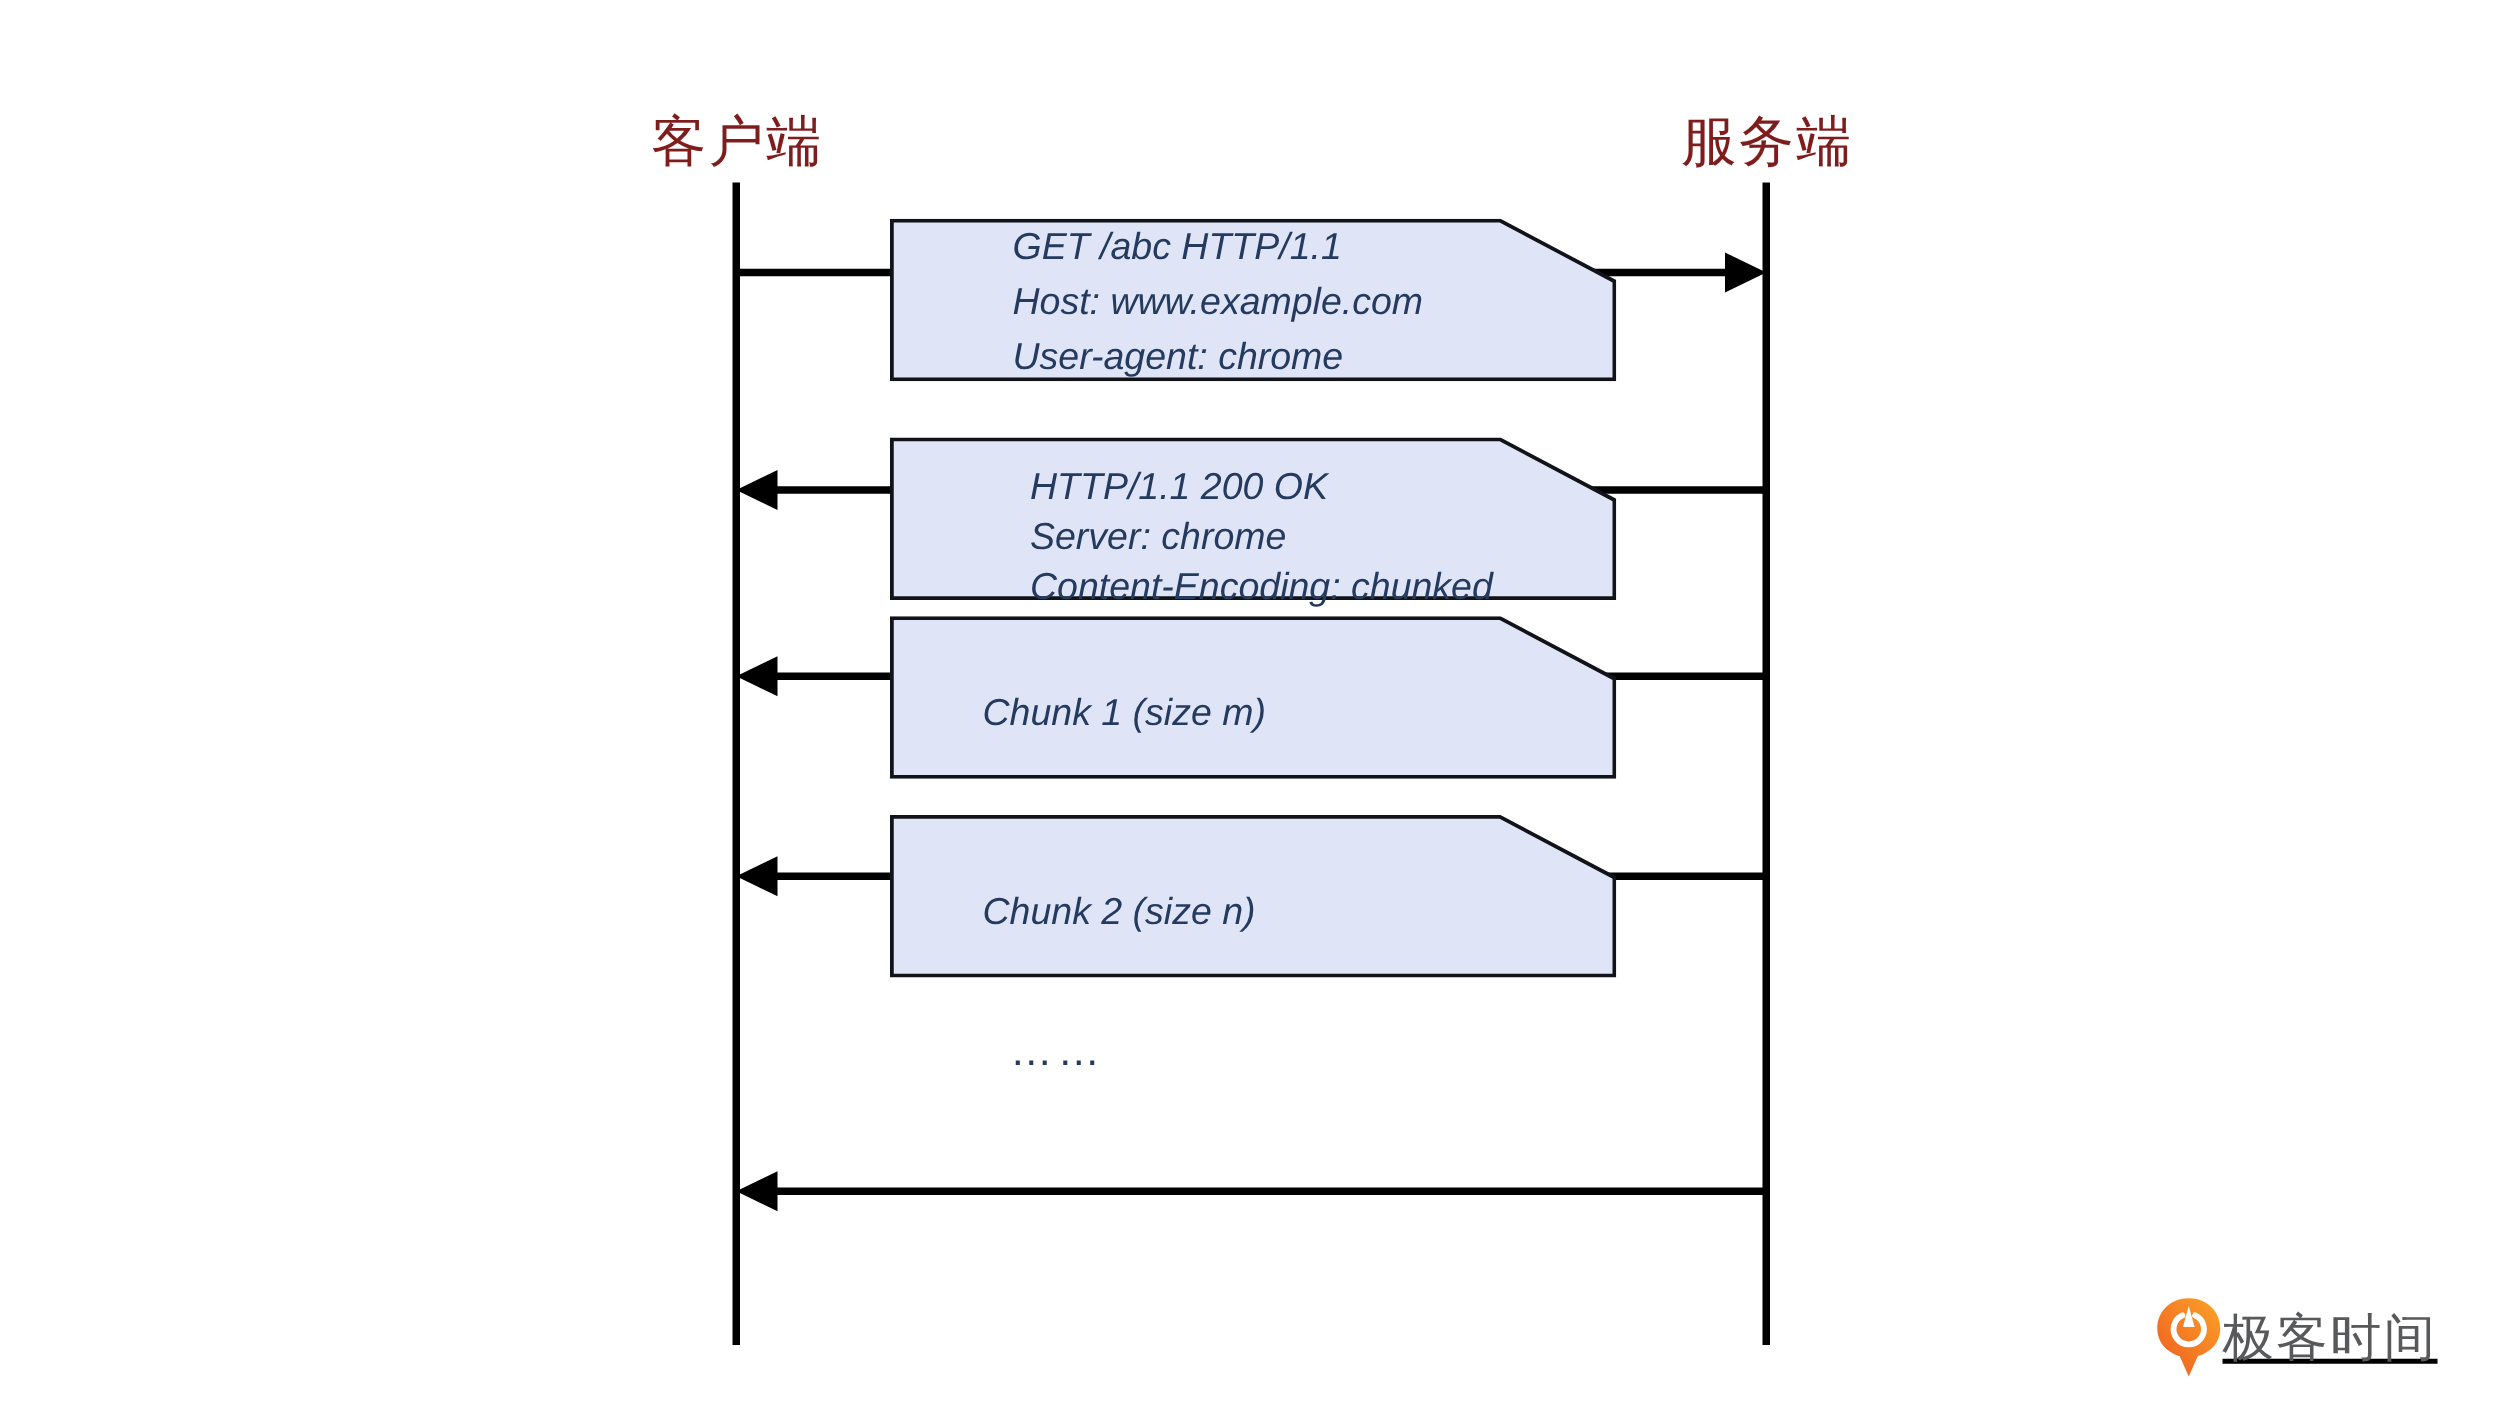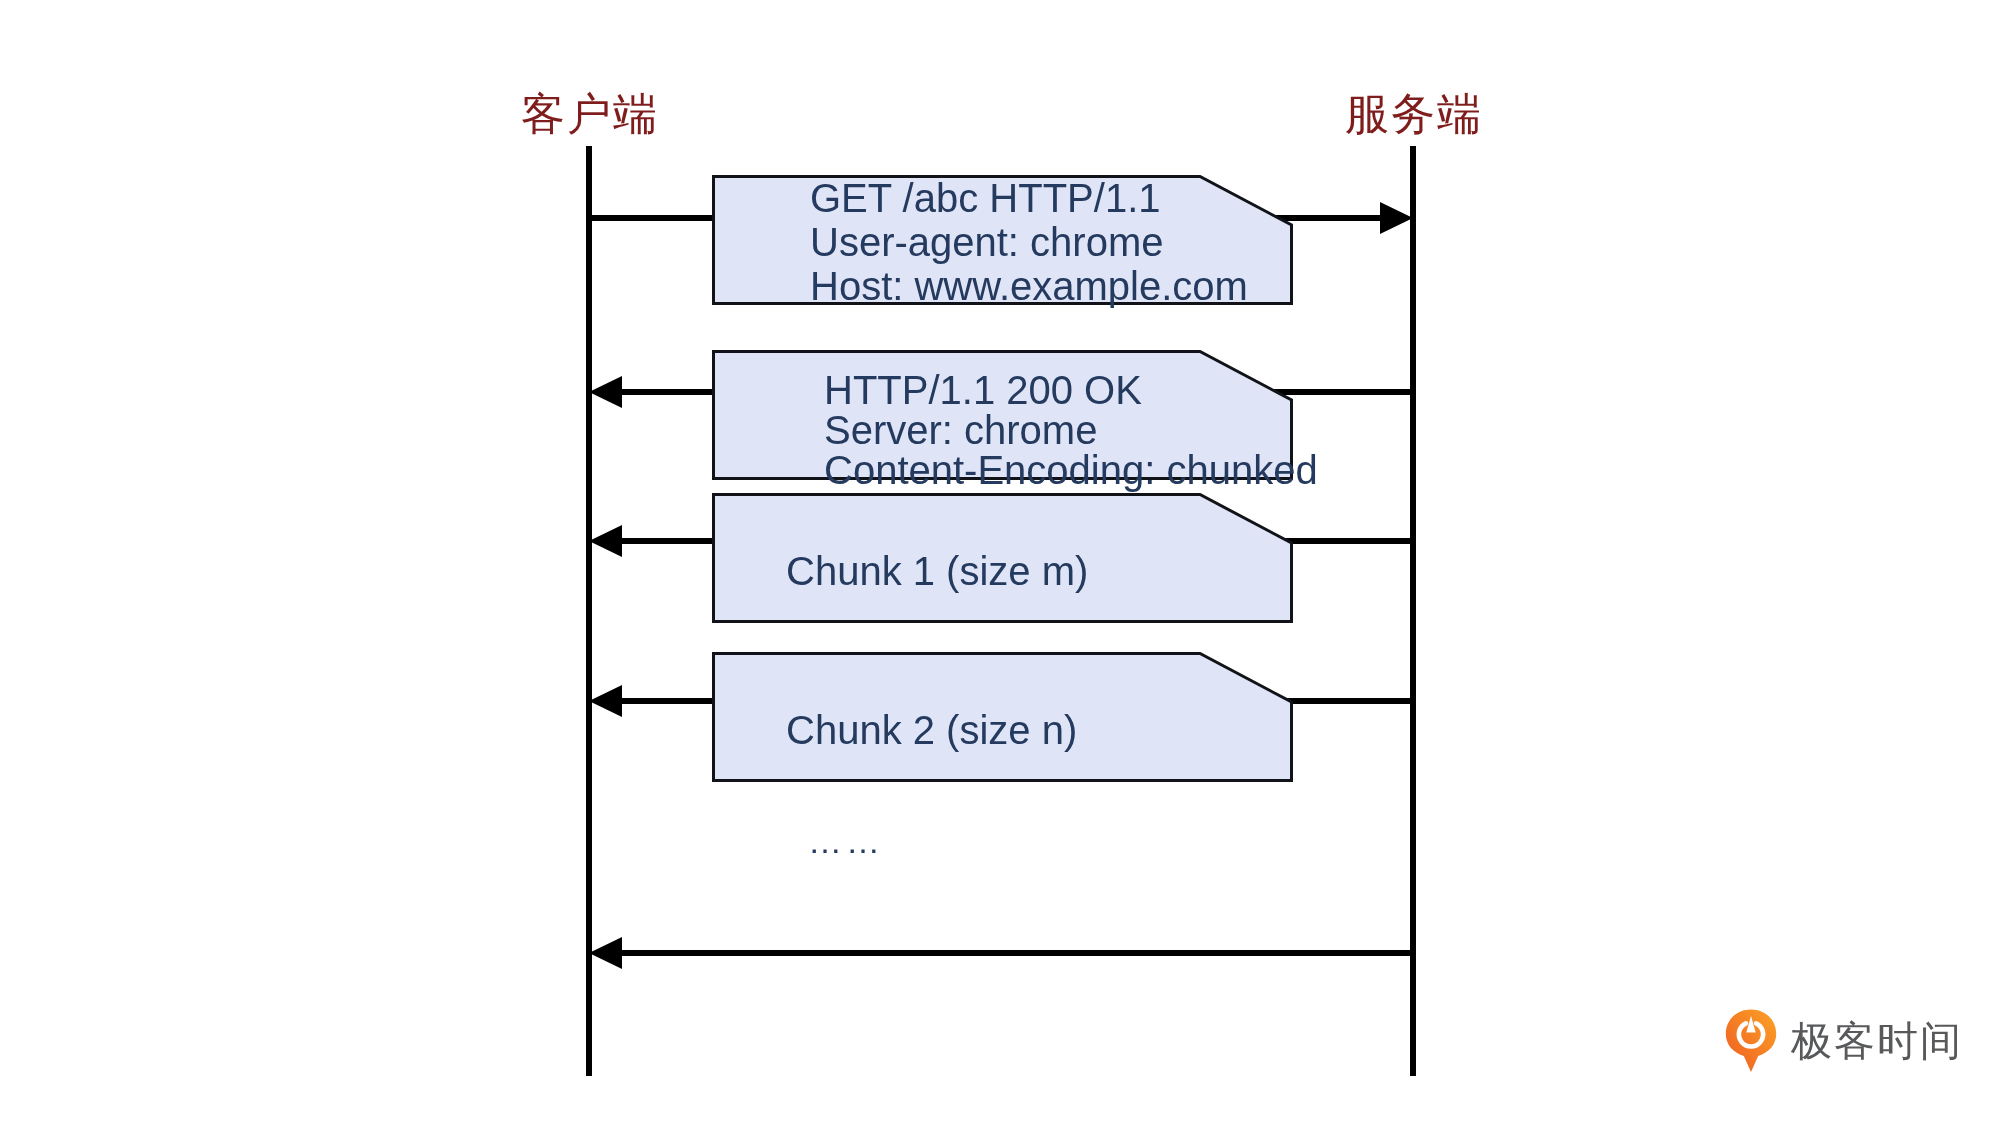--- a/index.html
+++ b/index.html
@@ -86,46 +86,47 @@
     left: 0; top: 0;
     width: 100%; height: 100%;
     display: block;
   }
   .msg-box .lines {
     position: absolute;
     left: 0; top: 0; right: 0; bottom: 0;
     display: flex;
     flex-direction: column;
     color: #243a5e;
-    font-size: 40px;
-    white-space: nowrap;
+    font-size: 30px;
+    white-space: nowrap;
+    font-style: italic;
   }
   .b1 .lines { padding-left: 98px; padding-top: 1px;  line-height: 44px; }
   .b2 .lines { padding-left: 112px; padding-top: 20px; line-height: 40px; }
   .b3 .lines, .b4 .lines, .b5 .lines { padding-left: 74px; padding-top: 62px; line-height: 32px; }
 
   
   .ellipsis {
     position: absolute;
     left: 808px;
     top: 822px;
     font-size: 34px;
     color: #243a5e;
     letter-spacing: 4px;
     white-space: nowrap;
   }
 
   
   .brand {
     position: absolute;
     left: 1724px;
-    top: 1008px;
+    top: 1037px;
     display: flex;
     align-items: center;
-    gap: 13px;
+    text-decoration: underline;
   }
   .brand .pin { width: 54px; height: 67px; display: block; }
   .brand-text {
     font-size: 41px;
     color: #58595b;
     font-weight: 500;
     letter-spacing: 2px;
     white-space: nowrap;
   }
 </style>
@@ -160,22 +161,22 @@
     <span class="shaft"></span>
     <span class="head"></span>
   </div>
 
   <div class="msg-box b1">
     <svg class="shape" viewBox="0 0 581 130" preserveAspectRatio="none">
       <polygon points="1.5,1.5 488,1.5 579.5,50 579.5,128.5 1.5,128.5" fill="#dfe4f6" stroke="#111318" stroke-width="3"></polygon>
     </svg>
     <div class="lines">
       <div>GET /abc HTTP/1.1</div>
+      <div>Host: www.example.com</div>
       <div>User-agent: chrome</div>
-      <div>Host: www.example.com</div>
     </div>
   </div>
 
   <div class="msg-box b2">
     <svg class="shape" viewBox="0 0 581 130" preserveAspectRatio="none">
       <polygon points="1.5,1.5 488,1.5 579.5,50 579.5,128.5 1.5,128.5" fill="#dfe4f6" stroke="#111318" stroke-width="3"></polygon>
     </svg>
     <div class="lines">
       <div>HTTP/1.1 200 OK</div>
       <div>Server: chrome</div>

